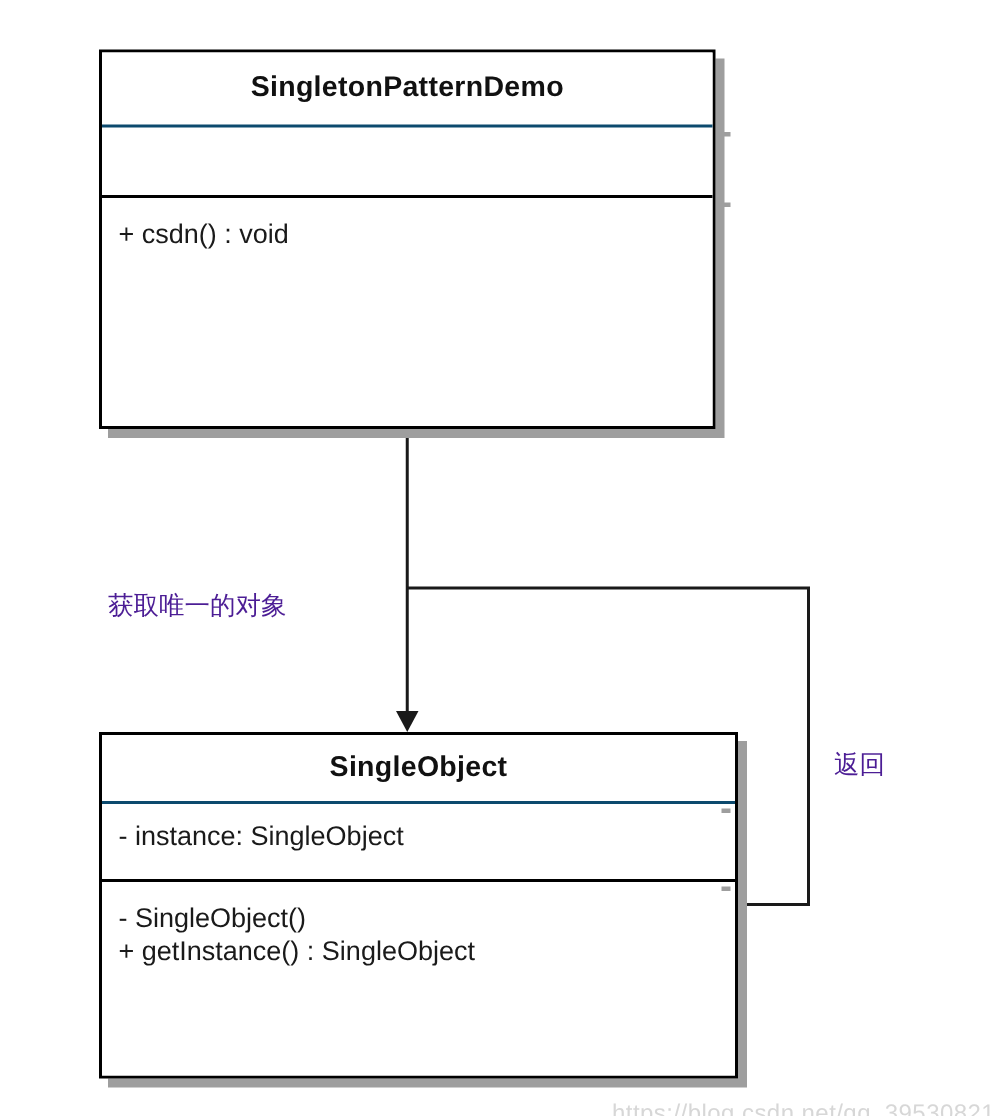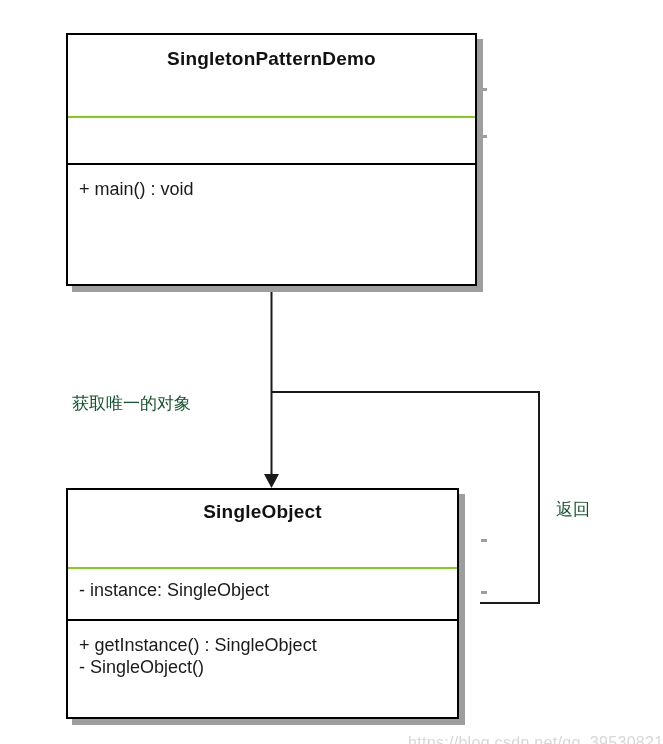--- a/index.html
+++ b/index.html
@@ -19,44 +19,43 @@
   .uml-box {
     position: absolute;
     box-sizing: border-box;
     background: #ffffff;
     border: 2px solid #000000;
     box-shadow: 6px 6px 0 0 #9e9e9e;
     display: flex;
     flex-direction: column;
   }
   .box-top    { left: 66px; top: 33px;  width: 411px; height: 253px; }
-  .box-bottom { left: 66px; top: 488px; width: 393px; height: 231px; }
+  .box-bottom { left: 66px; top: 488px; width: 426px; height: 231px; }
 
   .compartment {
     box-sizing: border-box;
     background: #ffffff;
   }
   .comp-title {
     display: flex;
     align-items: center;
     justify-content: center;
     font-weight: bold;
     font-size: 19px;
     color: #111111;
     letter-spacing: 0.2px;
   }
   .box-top .comp-title    { height: 48px; }
   .box-bottom .comp-title { height: 44px; }
 
   .comp-attrs {
-    border-top: 2px solid #84cc16;
+    border-top: 2px solid #0c4a6e;
     font-size: 18px;
     color: #1a1a1a;
     padding: 10px 8px 0 11px;
-    margin-top: 33px;
   }
   .box-top .comp-attrs    { height: 47px; }
   .box-bottom .comp-attrs { height: 52px; }
 
   .comp-methods {
     border-top: 2px solid #000000;
     flex: 1 1 auto;
     font-size: 18px;
     color: #1a1a1a;
     padding: 13px 8px 0 11px;
@@ -75,21 +74,21 @@
   .connectors {
     position: absolute;
     left: 0;
     top: 0;
     pointer-events: none;
   }
 
   .edge-label {
     position: absolute;
     font-size: 17px;
-    color: #14532d;
+    color: #4c1d95;
     white-space: nowrap;
   }
   .label-acquire { left: 72px;  top: 392px; }
   .label-return  { left: 556px; top: 498px; }
 
   .watermark {
     position: absolute;
     left: 408px;
     top: 708px;
     font-size: 16px;
@@ -109,34 +108,34 @@
     <line x1="271.5" y1="286" x2="271.5" y2="476" stroke="#1a1a1a" stroke-width="2"></line>
     <polygon points="264,474 279,474 271.5,488" fill="#1a1a1a"></polygon>
 
     <polyline points="271.5,392 539,392 539,603 480,603" fill="none" stroke="#1a1a1a" stroke-width="2"></polyline>
   </svg>
 
   <div class="uml-box box-top">
     <div class="compartment comp-title">SingletonPatternDemo</div>
     <div class="compartment comp-attrs"></div>
     <div class="compartment comp-methods">
-      <div class="member">+ main() : void</div>
+      <div class="member">+ csdn() : void</div>
     </div>
   </div>
   <div class="shadow-tick" style="left:481px; top:88px;"></div>
   <div class="shadow-tick" style="left:481px; top:135px;"></div>
 
   <div class="uml-box box-bottom">
     <div class="compartment comp-title">SingleObject</div>
     <div class="compartment comp-attrs">
       <div class="member">- instance: SingleObject</div>
     </div>
     <div class="compartment comp-methods">
+      <div class="member">- SingleObject()</div>
       <div class="member">+ getInstance() : SingleObject</div>
-      <div class="member">- SingleObject()</div>
     </div>
   </div>
   <div class="shadow-tick" style="left:481px; top:539px;"></div>
   <div class="shadow-tick" style="left:481px; top:591px;"></div>
 
   <div class="edge-label label-acquire">获取唯一的对象</div>
   <div class="edge-label label-return">返回</div>
 
   <div class="watermark">https://blog.csdn.net/qq_39530821</div>
 

